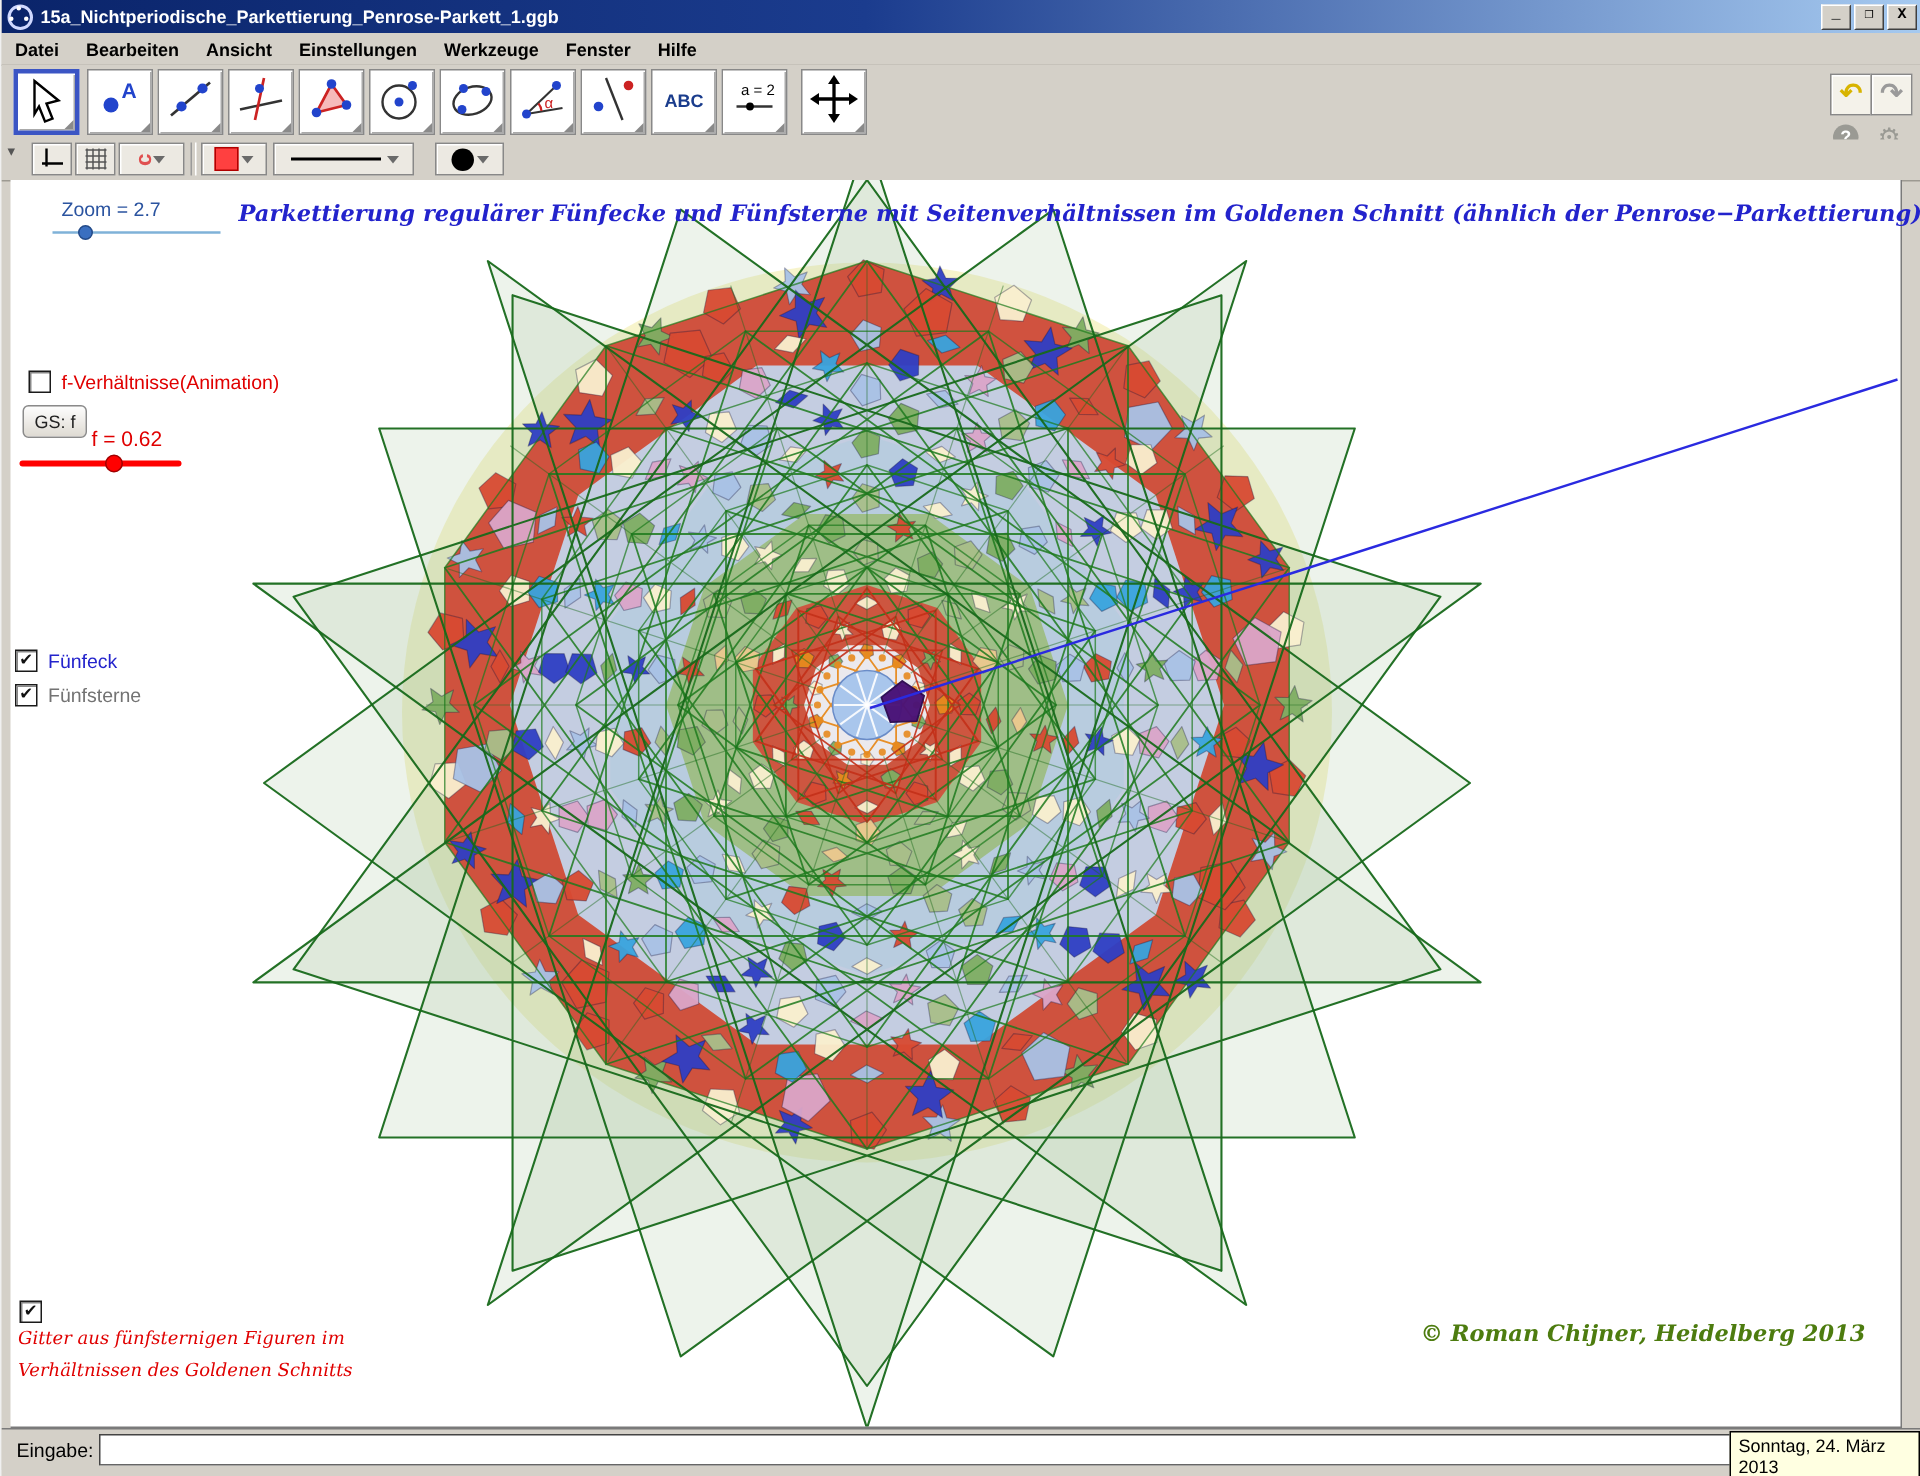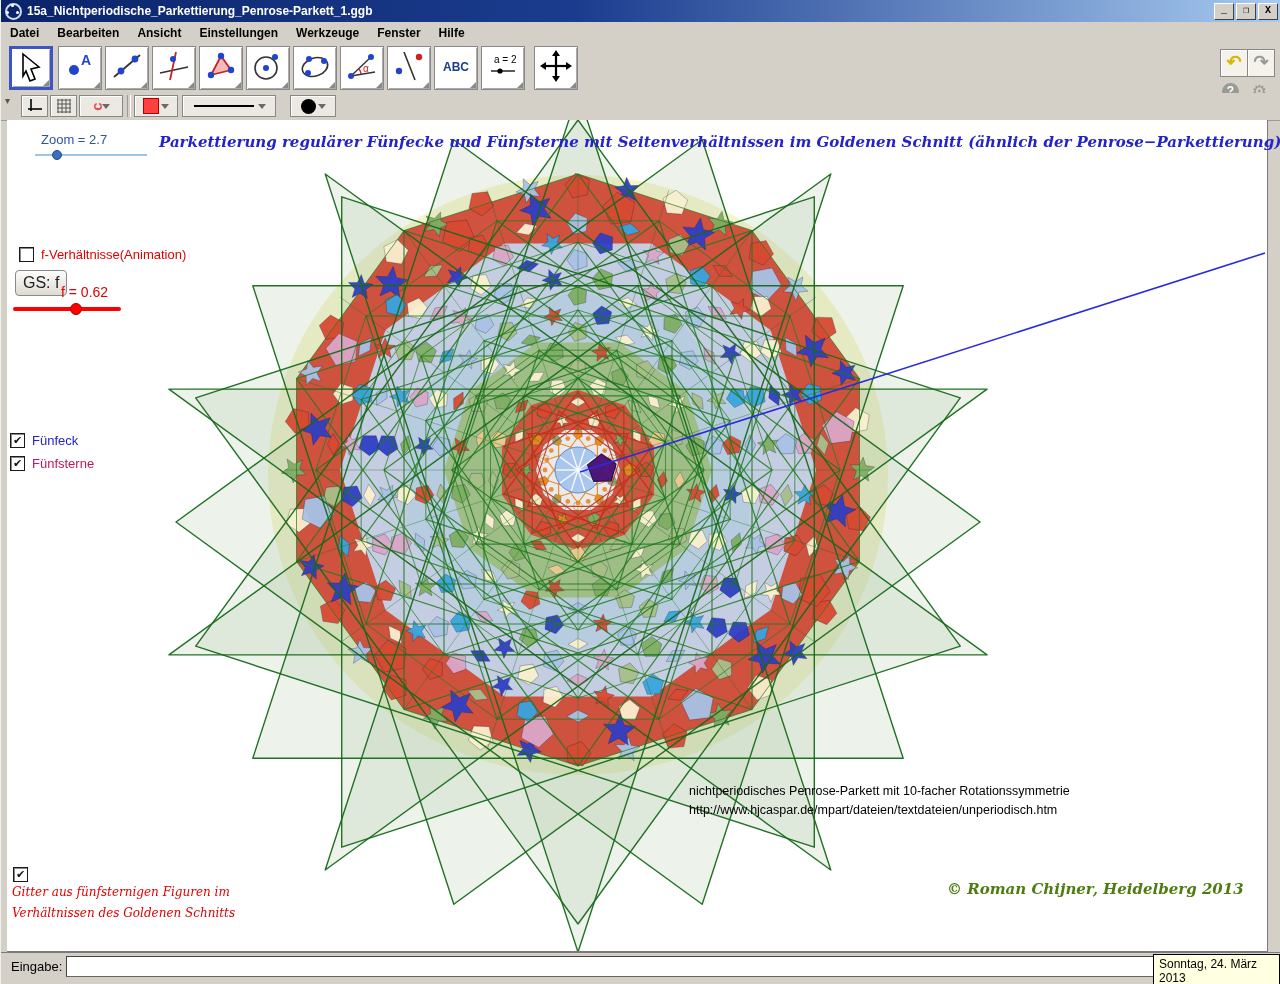--- a/index.html
+++ b/index.html
@@ -51,21 +51,21 @@
   .ovl{position:absolute;z-index:5;}
   .zoomlabel{color:#2b54a0;font-size:13px;}
   .bluetitle{color:#2323cc;font-family:"DejaVu Serif",serif;font-style:italic;font-weight:bold;
     font-size:15px;white-space:nowrap;}
   .redtext{color:#e00000;}
   .cb{width:13px;height:13px;background:#fff;border:1px solid #1a1a1a;
     box-shadow:1px 1px 0 #888 inset;font-size:11px;line-height:12px;text-align:center;
     color:#111;display:inline-block;vertical-align:-2px;}
   .cbrow{display:flex;align-items:center;gap:7px;font-size:13px;}
   .gsbtn{background:linear-gradient(#fdfdfd,#dedad2);border:1px solid #8a8a8a;border-radius:4px;
-    font-size:16px;color:#222;padding:3px 7px;text-align:center;}
+    font-size:12px;color:#222;padding:3px 7px;text-align:center;}
   .serifred{font-family:"DejaVu Serif",serif;font-style:italic;color:#e00000;font-size:12px;}
   .serifblue{font-family:"DejaVu Serif",serif;font-style:italic;font-weight:bold;color:#4d7c0f;font-size:15px;}
   .notetext{font-size:12.5px;color:#000;}
   
   .inputbar{position:absolute;left:0;top:952px;width:1280px;height:27px;background:#d4d0c8;
     display:flex;align-items:center;border-top:1px solid #7a7a7a;}
   .inputbar label{font-size:13px;margin:0 4px 0 10px;color:#000;}
   .inputbar input{width:1196px;height:17px;border:1px solid #666;
     border-top-color:#444;border-left-color:#444;background:#fff;font-size:12px;}
   .tooltip{position:absolute;left:1152px;top:954px;background:#ffffe1;border:1px solid #000;
@@ -648,31 +648,29 @@
       <line x1="6" y1="9" x2="110" y2="9" stroke="#ff0000" stroke-width="4" stroke-linecap="round"></line>
       <circle cx="67" cy="9" r="5.5" fill="#ff0000" stroke="#a00000"></circle>
     </svg>
 
     <div class="ovl cbrow" style="left:3px;top:313px">
       <span class="cb">✔</span>
       <span style="color:#2323cc">Fünfeck</span>
     </div>
     <div class="ovl cbrow" style="left:3px;top:336px">
       <span class="cb">✔</span>
-      <span style="color:#be185d">Fünfsterne</span>
+      <span style="color:#737373">Fünfsterne</span>
     </div>
 
     <div class="ovl" style="left:6px;top:742px">
       <span class="cb">✔</span>
     </div>
     <div class="ovl serifred" style="left:5px;top:765px">Gitter aus fünfsternigen Figuren im</div>
     <div class="ovl serifred" style="left:5px;top:786px">Verhältnissen des Goldenen Schnitts</div>
 
-    <div class="ovl notetext" style="left:682px;top:664px">nichtperiodisches Penrose-Parkett mit  10-facher Rotationssymmetrie</div>
-    <div class="ovl notetext" style="left:682px;top:683px">http://www.hjcaspar.de/mpart/dateien/textdateien/unperiodisch.htm</div>
 
     <div class="ovl serifblue" style="left:940px;top:760px">© Roman Chijner, Heidelberg 2013</div>
   </div>
 
   <div class="inputbar">
     <label>Eingabe:</label>
     <input type="text" value="" style="">
   </div>
 
   <div class="tooltip">Sonntag, 24. März 2013</div>

